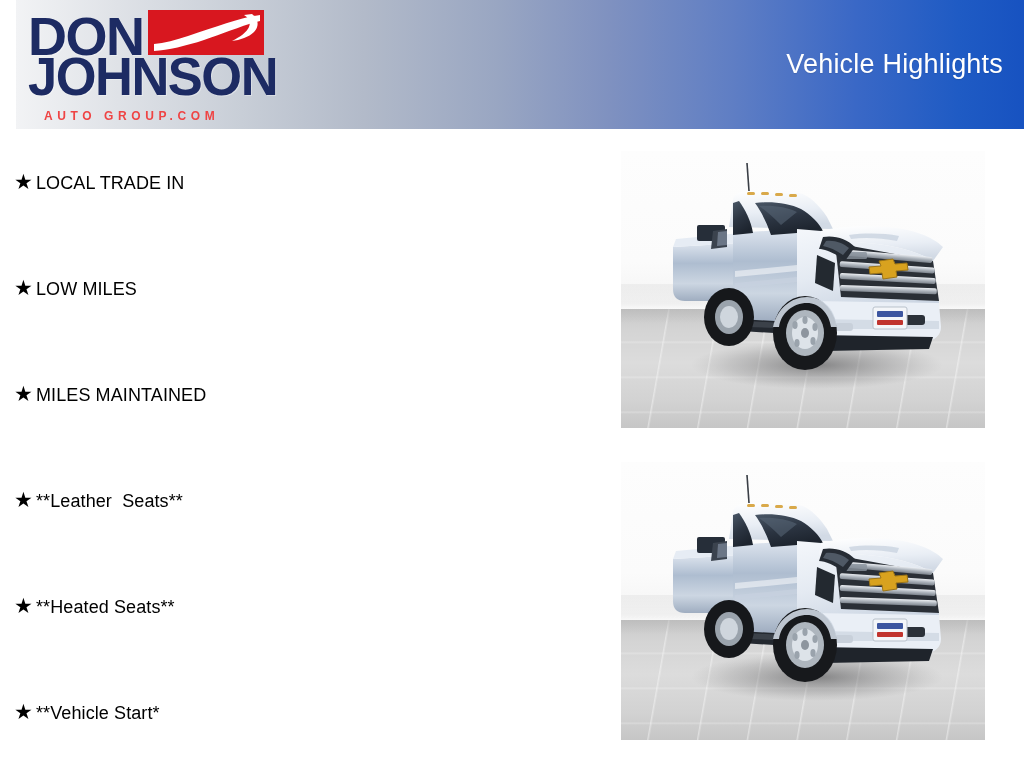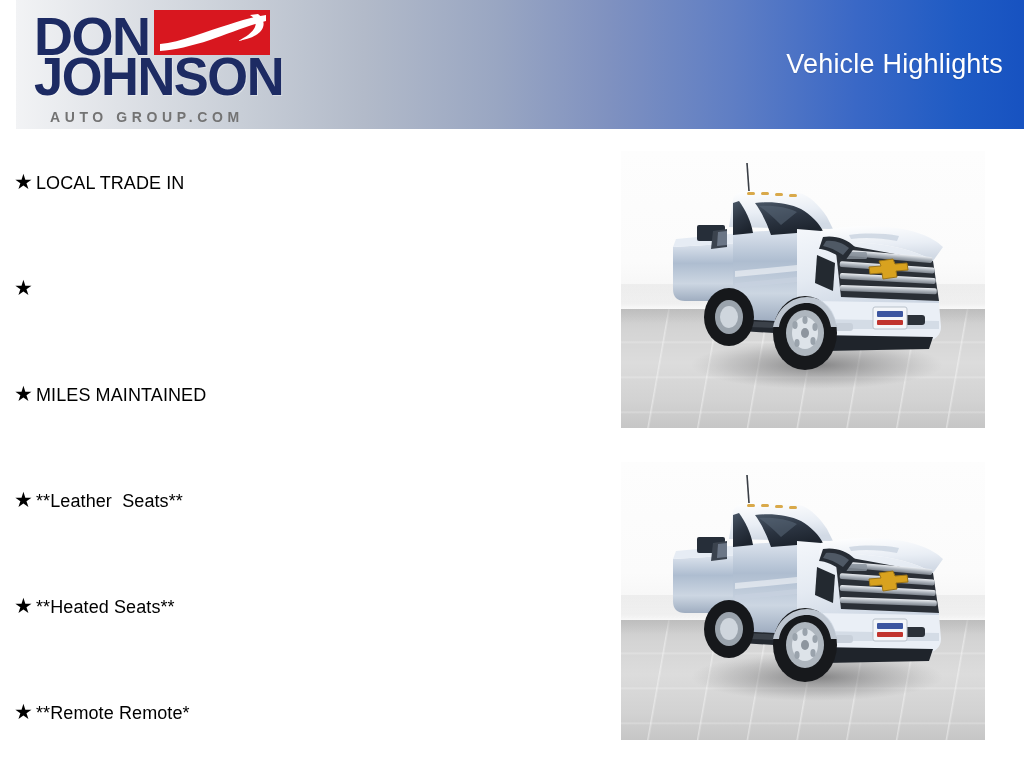--- a/index.html
+++ b/index.html
@@ -44,21 +44,21 @@
     font-size: 27px;
     font-weight: 400;
     letter-spacing: 0.2px;
     white-space: nowrap;
     text-shadow: 0 1px 1px rgba(0,0,0,0.10);
   }
 
   
   .logo {
     position: absolute;
-    left: 24px;
+    left: 18px;
     top: 4px;
     width: 248px;
     height: 124px;
   }
   .logo-word {
     position: absolute;
     left: 10px;
     color: #1d2b63;
     font-weight: 700;
     font-family: "Liberation Sans", sans-serif;
@@ -86,22 +86,22 @@
     width: 116px;
     height: 45px;
     background: #d8171f;
     overflow: hidden;
   }
   .logo-swoosh svg { display: block; }
   .logo-tagline {
     position: absolute;
     left: 26px;
     top: 105px;
-    color: #737373;
-    font-size: 14px;
+    color: #ef4444;
+    font-size: 12px;
     font-weight: 700;
     letter-spacing: 4.6px;
     white-space: nowrap;
   }
 
   
   .highlights {
     position: absolute;
     left: 0;
     top: 129px;
@@ -228,36 +228,37 @@
   <div class="logo-tagline">AUTO GROUP.COM</div>
 </div>
 
 <ul class="highlights">
   <li class="hl-item" style="top:42px">
     <span class="hl-star">★</span>
     <span class="hl-text">LOCAL TRADE IN</span>
   </li>
   <li class="hl-item" style="top:148px">
     <span class="hl-star">★</span>
+    <span class="hl-text">LOW MILES</span>
   </li>
   <li class="hl-item" style="top:254px">
     <span class="hl-star">★</span>
     <span class="hl-text">MILES MAINTAINED</span>
   </li>
   <li class="hl-item" style="top:360px">
     <span class="hl-star">★</span>
     <span class="hl-text">**Leather  Seats**</span>
   </li>
   <li class="hl-item" style="top:466px">
     <span class="hl-star">★</span>
     <span class="hl-text">**Heated Seats**</span>
   </li>
   <li class="hl-item" style="top:572px">
     <span class="hl-star">★</span>
-    <span class="hl-text">**Remote Remote*</span>
+    <span class="hl-text">**Vehicle Start*</span>
   </li>
 </ul>
 
 <div class="photo photo-1">
   <div class="scene"></div>
   <div class="wall-shadow"></div>
   <div class="floor"></div>
   <div class="truck">
     <svg viewBox="0 0 364 277" preserveAspectRatio="none" aria-hidden="true">
       <defs>

